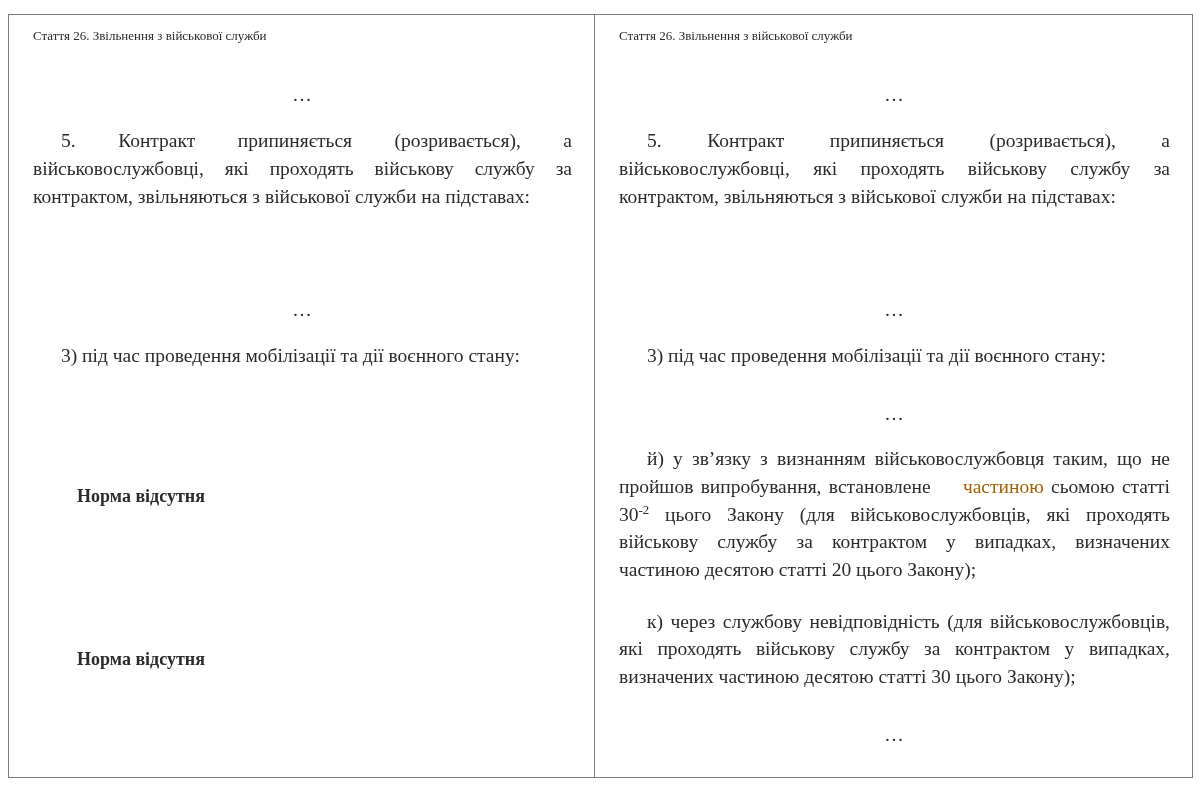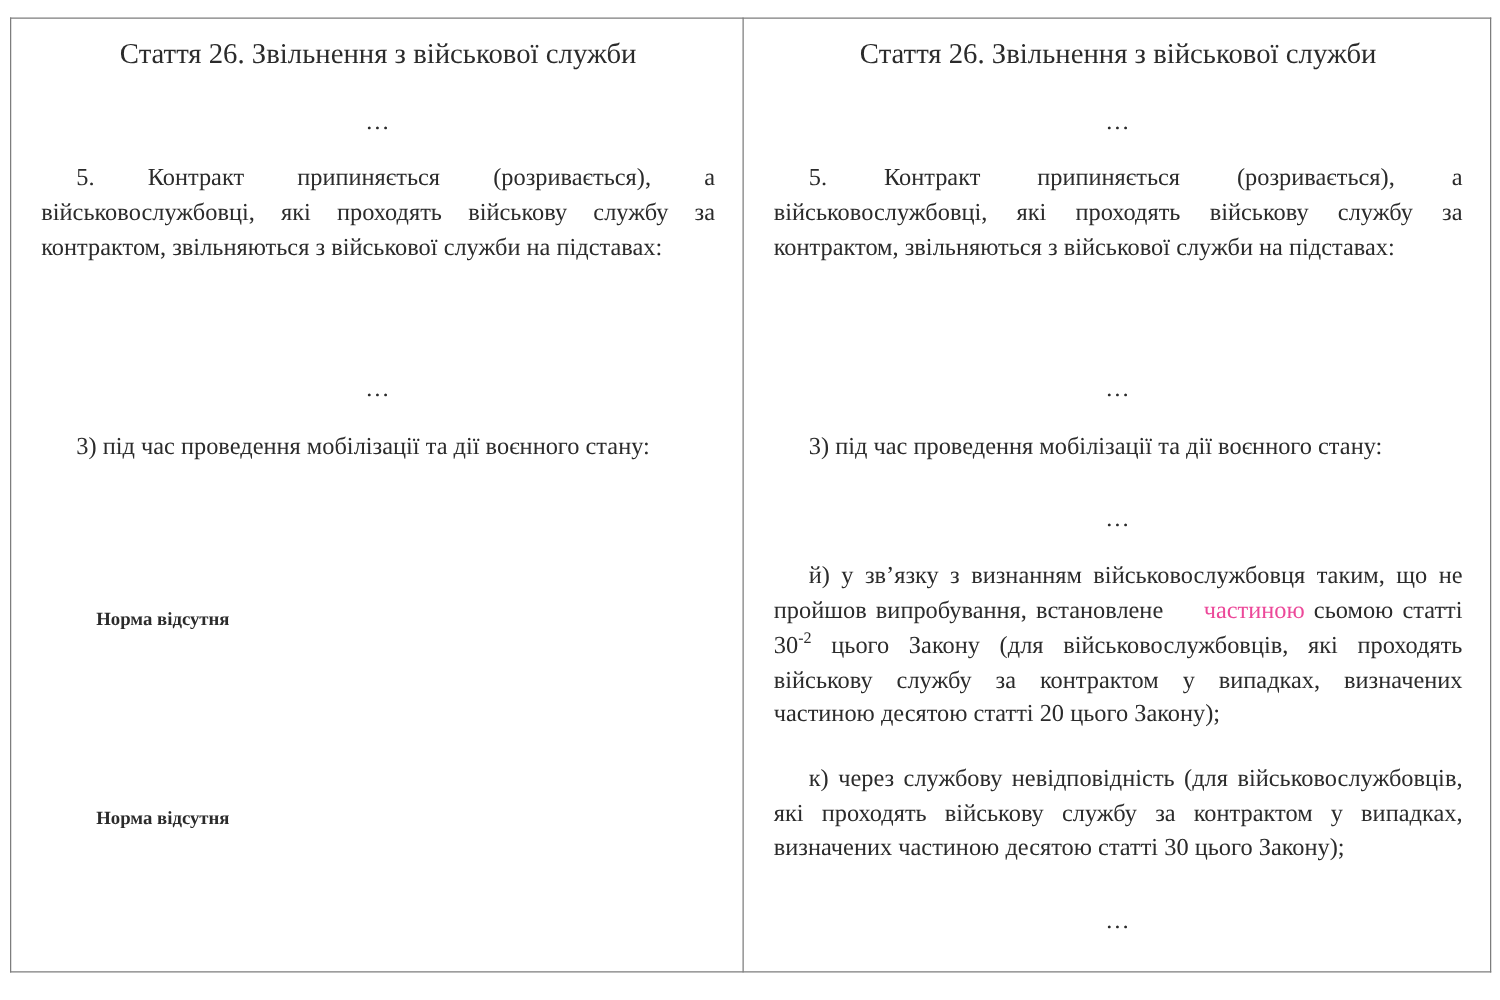--- a/index.html
+++ b/index.html
@@ -44,24 +44,23 @@
   .col-left  { width: 586px; }
   .col-right { width: 598px; }
 
   .cell-inner {
     padding: 10px 22px 10px 24px;
     box-sizing: border-box;
     height: 100%;
   }
 
   .heading {
-    text-align: center;
-    font-size: 23px;
+    font-size: 13px;
     line-height: 1.42;
-    margin: 0 0 0 0;
+    margin: 0 0 12px 0;
     padding-top: 2px;
   }
 
   .ellipsis {
     text-align: center;
     font-size: 19.5px;
     line-height: 1.42;
     letter-spacing: 1px;
   }
 
@@ -69,36 +68,36 @@
     text-align: justify;
     text-justify: inter-word;
     text-indent: 28px;
     font-size: 19.5px;
     line-height: 1.42;
     hyphens: none;
   }
 
   .norm-absent {
     font-weight: bold;
-    font-size: 15px;
+    font-size: 18px;
     line-height: 1.42;
     padding-left: 44px;
     text-align: left;
   }
 
   .spacer-1 { height: 18px; }
   .spacer-2 { height: 24px; }
   .spacer-3 { height: 30px; }
   .spacer-4 { height: 40px; }
   .spacer-5 { height: 52px; }
   .spacer-7 { height: 74px; }
   .spacer-8 { height: 86px; }
 
   .ref-link {
-    color: #ec4899;
+    color: #a16207;
     margin-left: 25px;
   }
 
   sup.art-sup {
     font-size: 0.66em;
     vertical-align: super;
     line-height: 0;
   }
 </style>
 </head>

